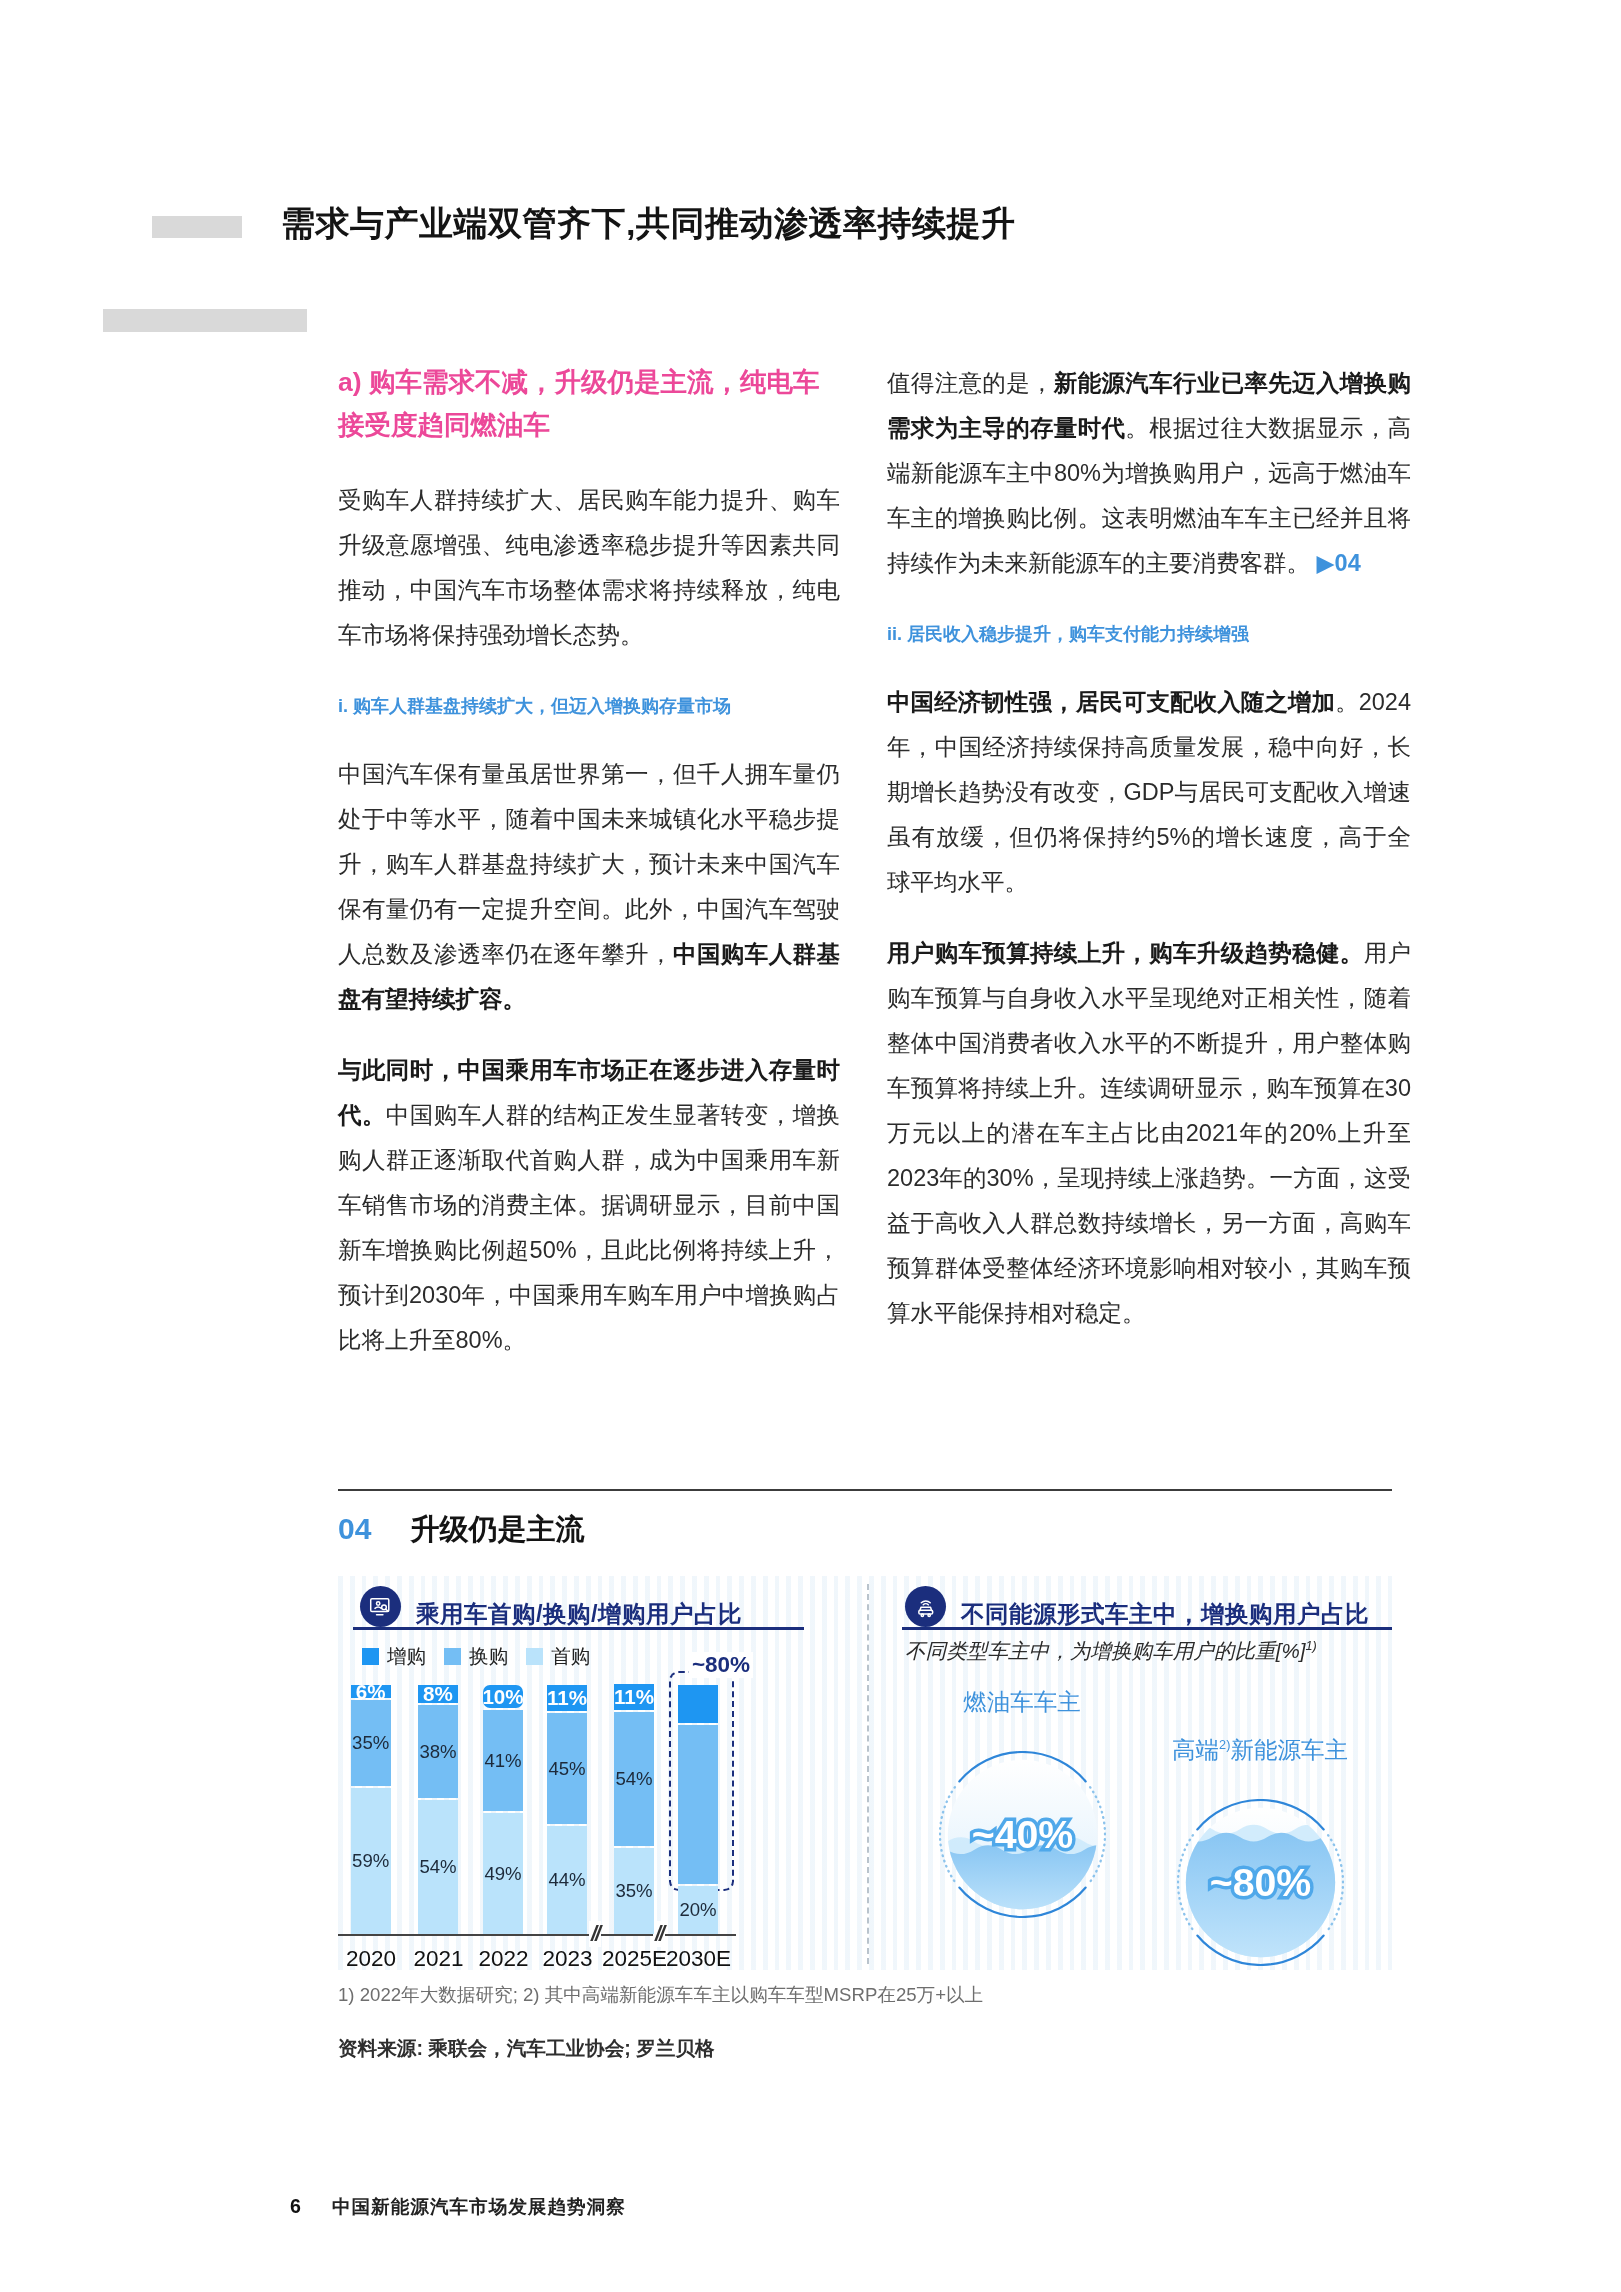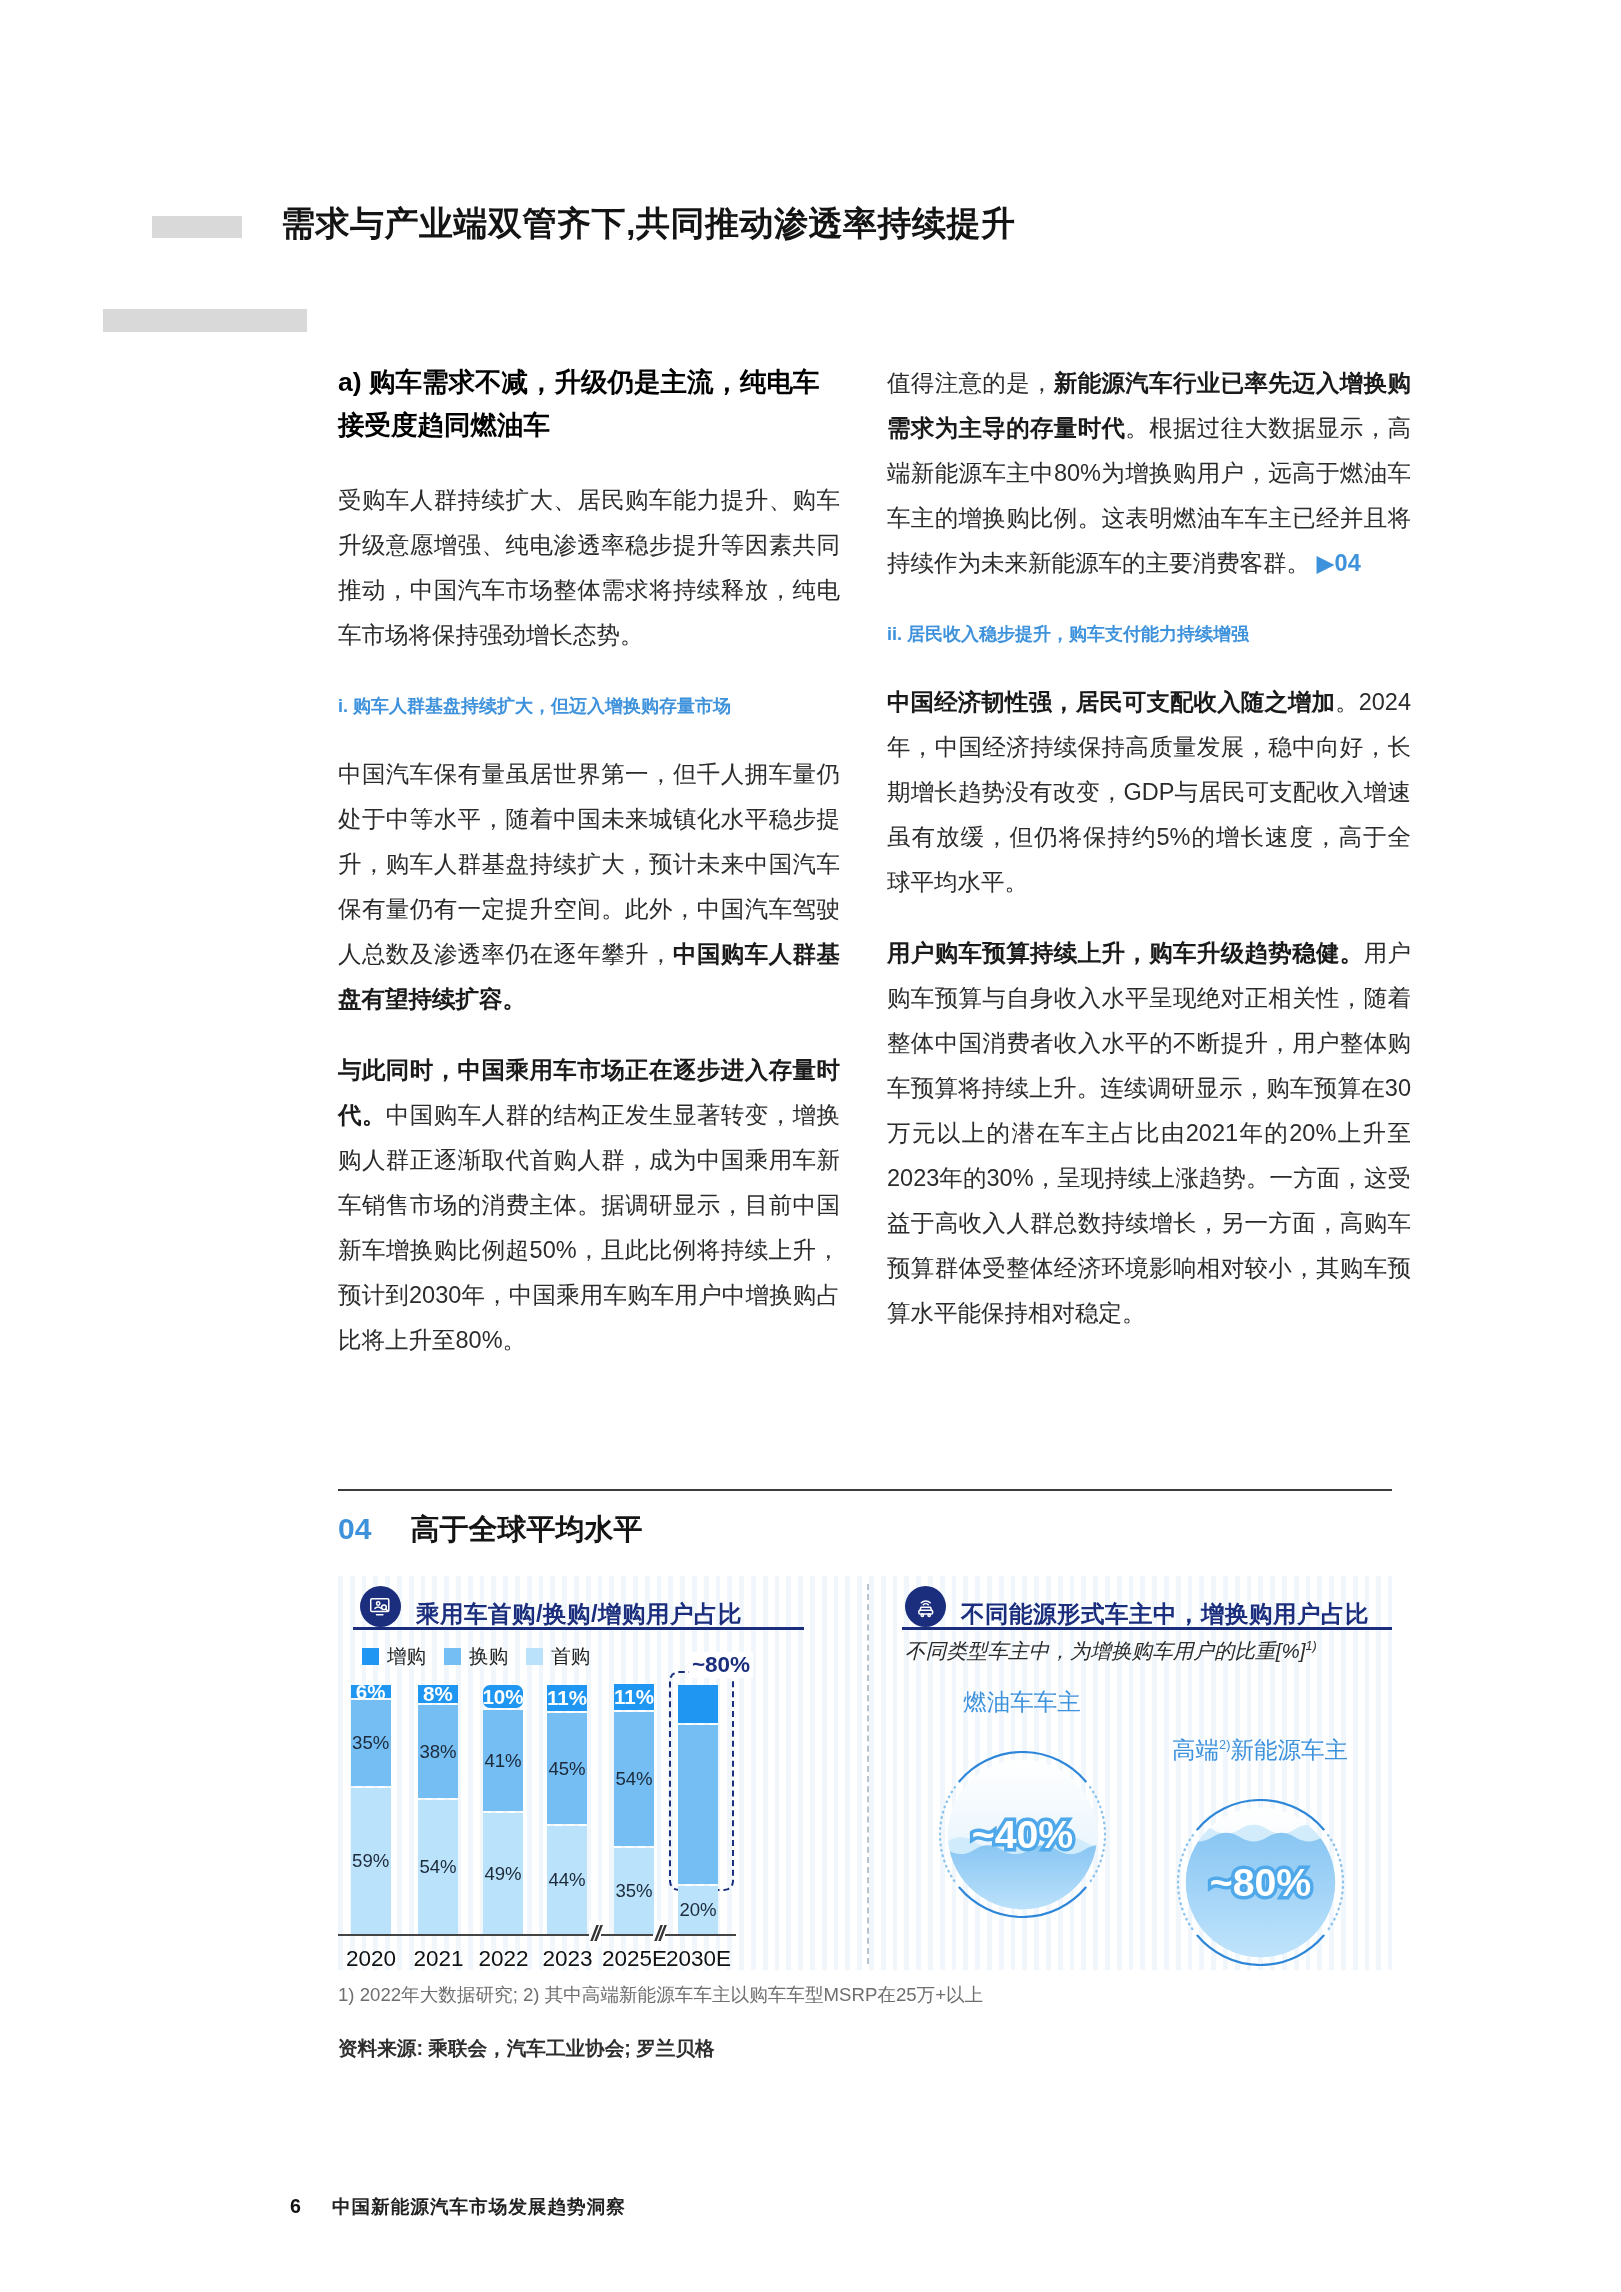--- a/index.html
+++ b/index.html
@@ -27,21 +27,21 @@
   .col{width:502px;}
   .col.right{width:524px;}
   .col p{
     margin:0 0 25.5px 0;
     font-size:23.5px;line-height:45px;
     text-align:justify;color:#2b2b2b;
   }
   .col p .b{font-weight:700;color:#1a1a1a;}
   .col p .ref{color:#3e92dc;font-weight:700;white-space:nowrap;}
   .h-a{
-    font-size:26.5px;line-height:43px;font-weight:700;color:#000000;
+    font-size:26.5px;line-height:43px;font-weight:700;color:#ec4899;
     margin:0 0 31px 0;
   }
   .h-sub{
     font-size:18px;line-height:45px;font-weight:700;color:#3e92dc;
     margin:13.7px 0 23.5px 0;
     padding-left:35px;text-indent:-35px;
   }
 
   .rule{position:absolute;left:338px;top:1489px;width:1054px;height:2px;background:#3c3c3c;}
   .fig-header{position:absolute;left:338px;top:1510px;display:flex;align-items:baseline;}
@@ -148,21 +148,21 @@
       <div class="h-sub">ii. 居民收入稳步提升，购车支付能力持续增强</div>
       <p><span class="b">中国经济韧性强，居民可支配收入随之增加</span><span>。2024年，中国经济持续保持高质量发展，稳中向好，长期增长趋势没有改变，GDP与居民可支配收入增速虽有放缓，但仍将保持约5%的增长速度，高于全球平均水平。</span></p>
       <p><span class="b">用户购车预算持续上升，购车升级趋势稳健。</span><span>用户购车预算与自身收入水平呈现绝对正相关性，随着整体中国消费者收入水平的不断提升，用户整体购车预算将持续上升。连续调研显示，购车预算在30万元以上的潜在车主占比由2021年的20%上升至2023年的30%，呈现持续上涨趋势。一方面，这受益于高收入人群总数持续增长，另一方面，高购车预算群体受整体经济环境影响相对较小，其购车预算水平能保持相对稳定。</span></p>
     </div>
   </div>
 
   <div class="rule"></div>
 
   <div class="fig-header">
     <span class="fig-number">04</span>
-    <span class="fig-title">高于全球平均水平</span>
+    <span class="fig-title">升级仍是主流</span>
   </div>
 
   <div class="figure">
 
     <div class="panel-head-icon lp-icon">
       <svg class="icon-svg" width="25.5" height="25.5" viewBox="0 0 24 24" fill="none" stroke="#ffffff" stroke-width="1.4" stroke-linecap="round" stroke-linejoin="round">
         <rect x="3.5" y="4.5" width="17" height="12" rx="1.2"></rect>
         <circle cx="10.5" cy="9" r="1.6"></circle>
         <path d="M7.5 13.5 q3 -2.6 6 0"></path>
         <circle cx="16" cy="12.5" r="2.2"></circle>

